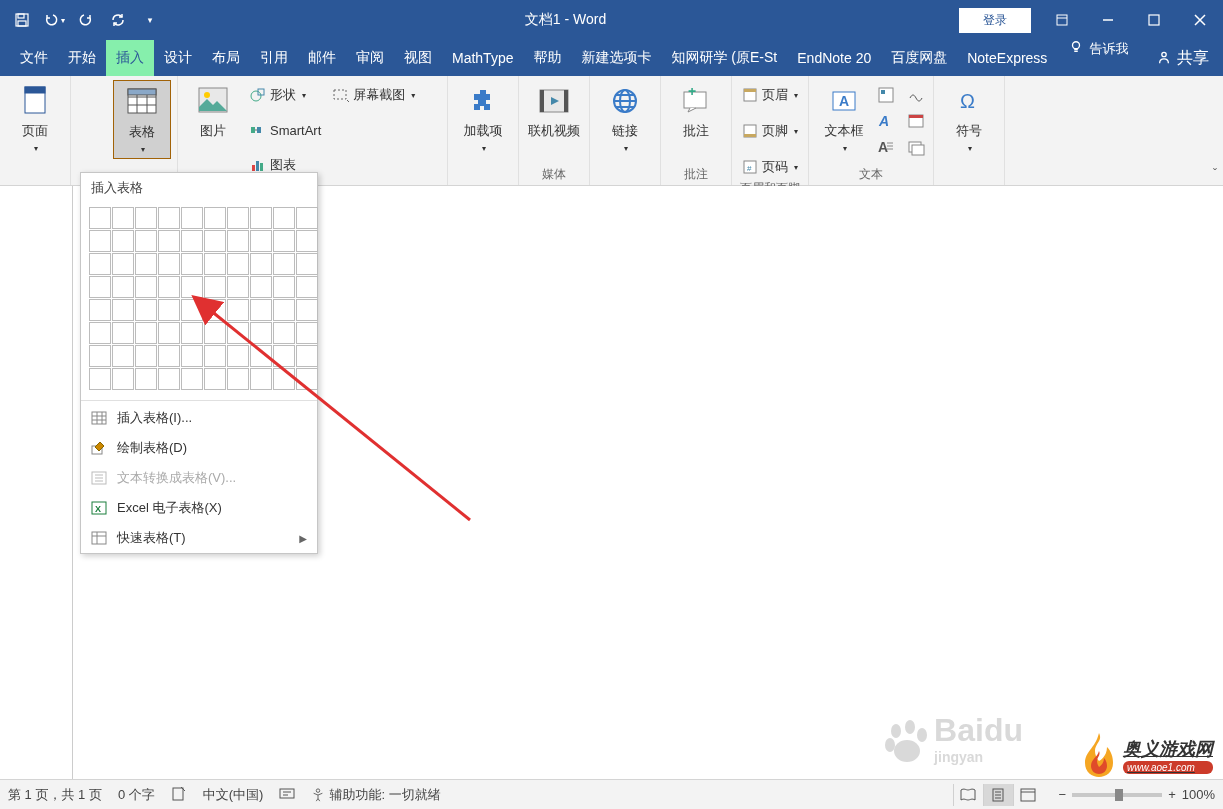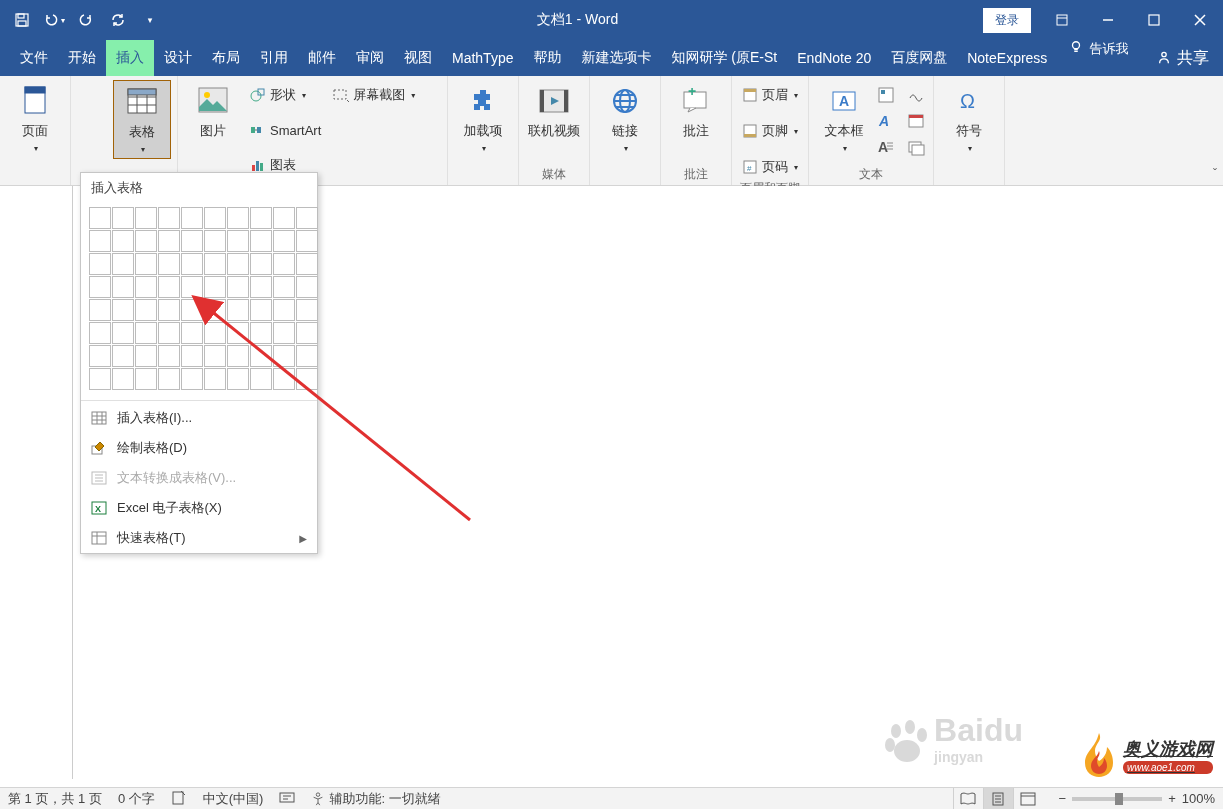--- a/index.html
+++ b/index.html
@@ -5,21 +5,21 @@
 * { margin:0; padding:0; box-sizing:border-box; font-family:"Microsoft YaHei","Segoe UI",sans-serif; }
 body { width:1223px; height:809px; background:#fff; overflow:hidden; position:relative; font-size:12px; color:#333; }
 
 
 .titlebar { height:40px; background:#2b5797; display:flex; align-items:center; color:#fff; }
 .qat { display:flex; align-items:center; gap:4px; padding:0 8px; }
 .qat-btn { width:28px; height:28px; display:flex; align-items:center; justify-content:center; color:#fff; }
 .qat-btn svg { width:16px; height:16px; }
 .title-center { flex:1; text-align:center; font-size:14px; }
 .title-right { display:flex; align-items:center; gap:0; }
-.login-btn { background:#fff; color:#2b5797; padding:4px 12px; font-size:12px; margin-right:8px; }
+.login-btn { background:#fff; color:#2b5797; padding:4px 24px; font-size:12px; margin-right:8px; }
 .winbtn { width:46px; height:40px; display:flex; align-items:center; justify-content:center; color:#fff; }
 .winbtn svg { width:12px; height:12px; }
 
 
 .ribbon-tab-row { height:36px; background:#2b5797; display:flex; align-items:stretch; padding-left:10px; color:#fff; }
 .ribbon-tab { padding:0 10px; display:flex; align-items:center; font-size:14px; cursor:pointer; white-space:nowrap; }
 .ribbon-tab.active { background:#86efac; color:#2b5797; }
 .ribbon-tab-spacer { flex:1; }
 .tell-me { display:flex; gap:6px; padding:0 12px; font-size:13px; }
 .share-btn { display:flex; align-items:center; gap:6px; padding:0 14px; font-size:16px; }
@@ -53,21 +53,21 @@
 .td-divider { height:1px; background:#e0e0e0; margin:2px 0; }
 .td-menu-item { display:flex; align-items:center; gap:10px; padding:6px 10px; font-size:13px; cursor:pointer; }
 .td-menu-item.disabled { color:#aaa; }
 .td-menu-item .mi-icon { width:16px; height:16px; flex-shrink:0; }
 .td-menu-item .mi-arrow { margin-left:auto; font-size:10px; color:#666; }
 
 
 .red-arrow { position:absolute; left:180px; top:280px; width:320px; height:260px; z-index:11; pointer-events:none; }
 
 
-.statusbar { position:absolute; bottom:0; left:0; right:0; height:22px; background:#f3f3f3; border-top:1px solid #d4d4d4; display:flex; align-items:center; font-size:13px; color:#444; padding:0 8px; gap:16px; }
+.statusbar { position:absolute; bottom:0; left:0; right:0; height:30px; background:#f3f3f3; border-top:1px solid #d4d4d4; display:flex; align-items:center; font-size:13px; color:#444; padding:0 8px; gap:16px; }
 .statusbar .sb-spacer { flex:1; }
 .view-btns { display:flex; }
 .view-btn { width:30px; height:22px; display:flex; align-items:center; justify-content:center; border-left:1px solid #d0d0d0; cursor:pointer; }
 .view-btn.active { background:#d8d8d8; }
 .zoom-slider { display:flex; align-items:center; gap:6px; }
 .zoom-track { width:90px; height:4px; background:#c8c8c8; position:relative; }
 .zoom-thumb { position:absolute; left:48%; top:-4px; width:8px; height:12px; background:#888; }
 
 
 .watermark-logo { position:absolute; right:10px; bottom:30px; display:flex; align-items:center; gap:6px; z-index:5;text-decoration:underline; }

